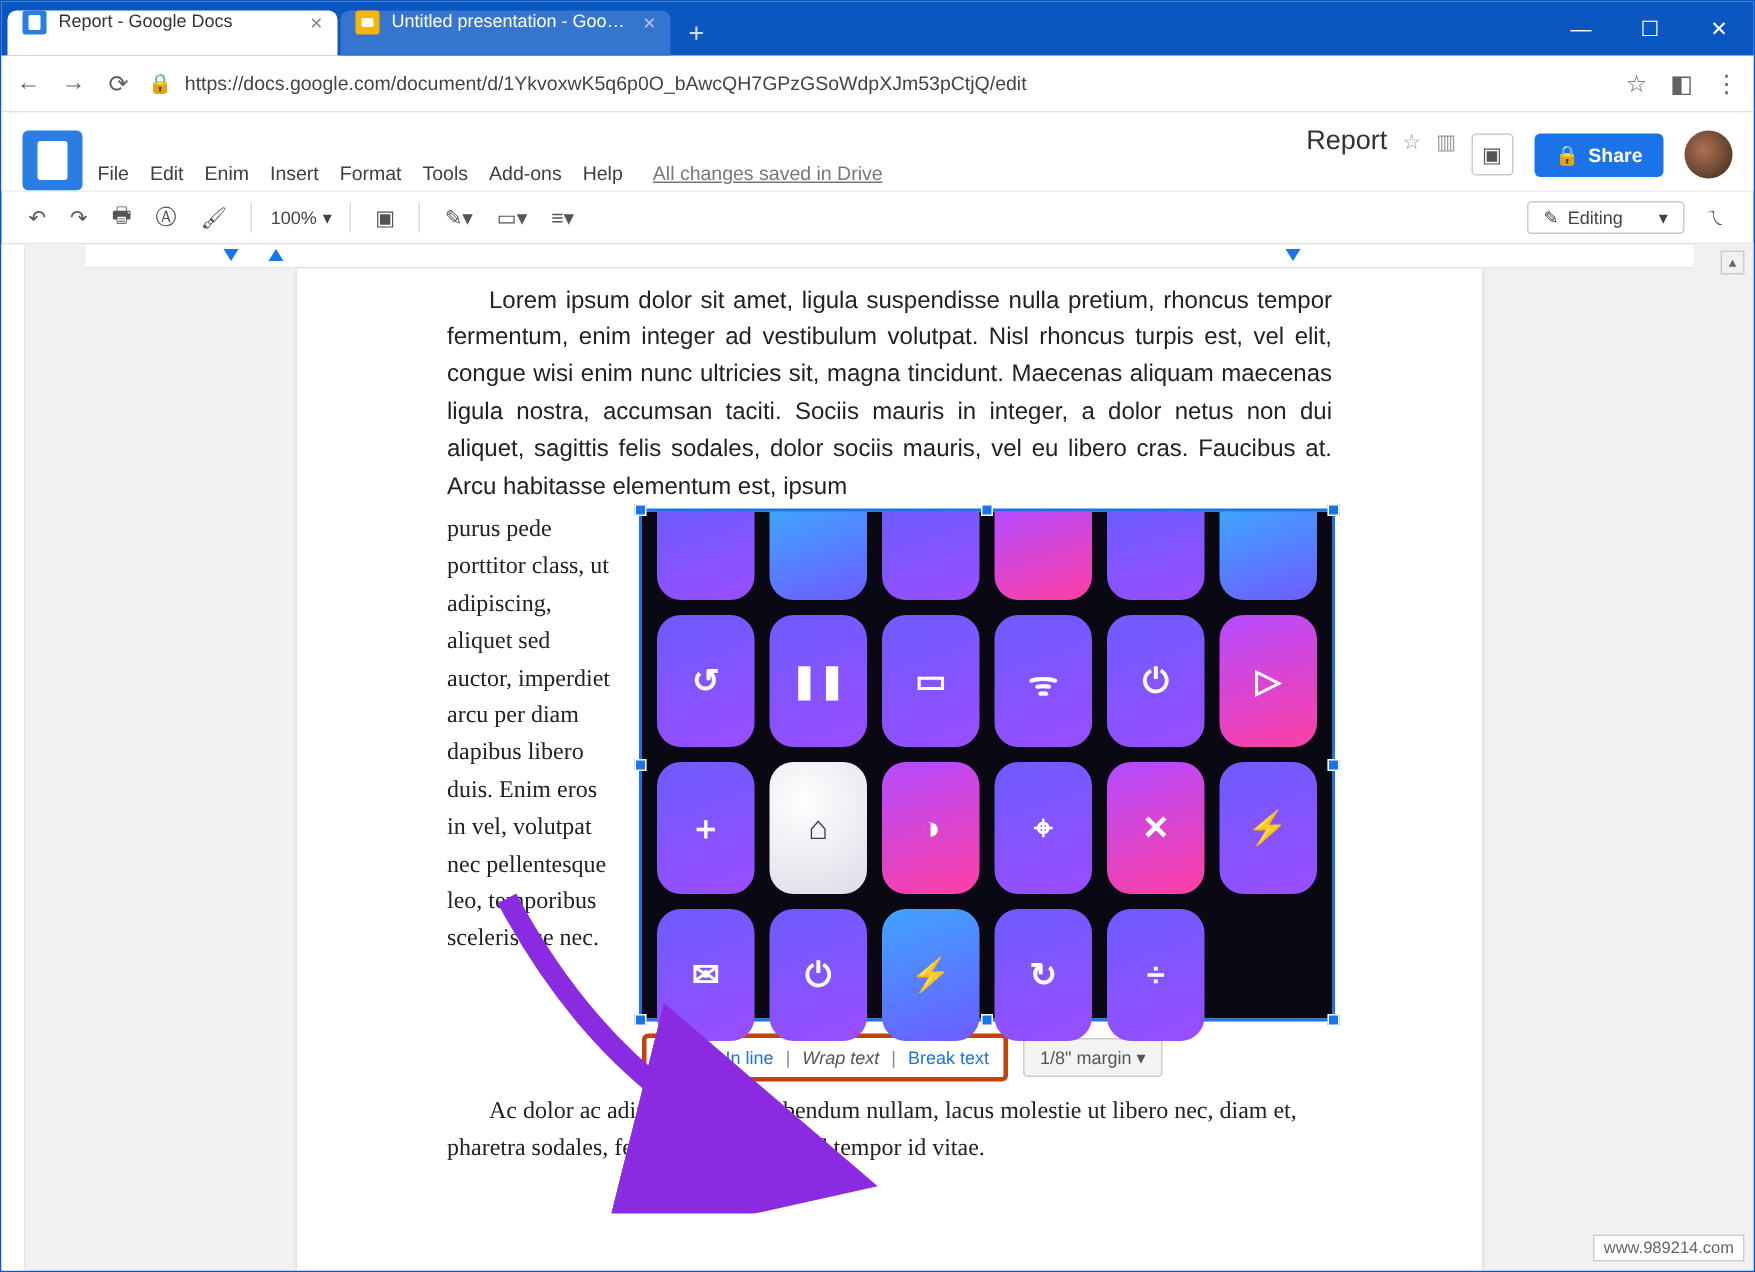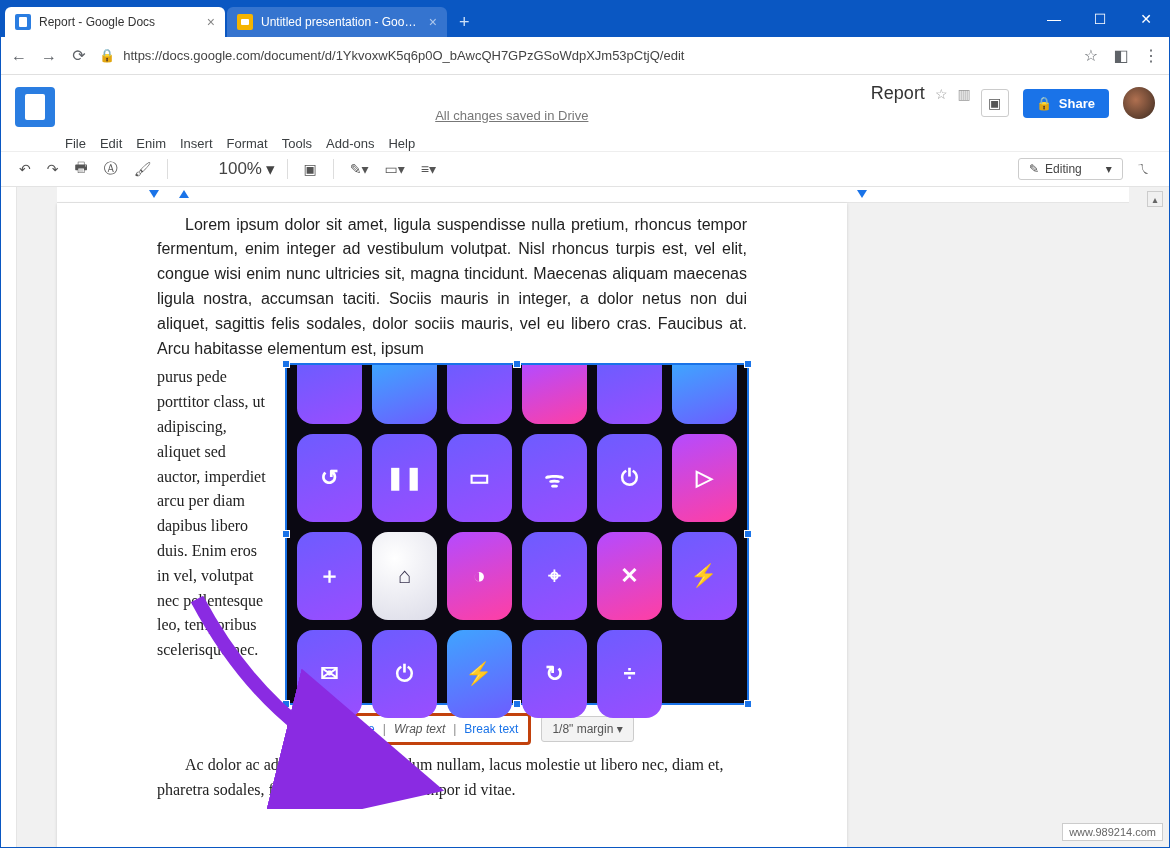--- a/index.html
+++ b/index.html
@@ -1,21 +1,21 @@
 <!DOCTYPE html>
 <html><head>
 <meta charset="utf-8">
 <style>
   * { box-sizing: border-box; margin: 0; padding: 0; font-family: Arial, sans-serif; }
   html, body { width: 1170px; height: 848px; overflow: hidden; background: #fff; }
 
   
   .window-frame { width: 100%; height: 100%; display: flex; flex-direction: column; border: 1px solid #0a57c2; }
   .tab-strip { height: 36px; background: #0a57c2; display: flex; align-items: flex-end; padding-left: 4px; position: relative; }
-  .tab { height: 30px; display: flex; align-items: center; padding: 0 10px; font-size: 12px; color: #333; max-width: 220px; min-width: 220px; border-radius: 6px 6px 0 0; margin-right: 2px; position: relative; }
+  .tab { height: 30px; display: flex; padding: 0 10px; font-size: 12px; color: #333; max-width: 220px; min-width: 220px; border-radius: 6px 6px 0 0; margin-right: 2px; position: relative; }
   .tab.active { background: #fff; }
   .tab.inactive { background: #3574cf; color: #fff; }
   .tab .favicon { width: 16px; height: 16px; margin-right: 8px; flex-shrink: 0; }
   .tab .title { white-space: nowrap; overflow: hidden; text-overflow: ellipsis; flex: 1; font-size: 12px; }
   .tab .close { margin-left: 6px; font-size: 14px; opacity: .6; }
   .newtab { color:#cde0f7; font-size: 18px; padding: 0 10px; height: 30px; display:flex; align-items:center; }
   .window-controls { position: absolute; right: 0; top: 0; height: 36px; display: flex; }
   .window-controls .ctl { width: 46px; display: flex; align-items:center; justify-content:center; color:#fff; font-size: 14px; }
   .favicon-docs { background:#2a7de1; border-radius:2px; display:flex;align-items:center;justify-content:center; }
   .favicon-docs::after { content:""; width:8px; height:10px; background:#fff; border-radius:1px; }
@@ -30,43 +30,43 @@
 
   
   .docs-header { background:#fff; padding: 8px 14px 0 14px; display:flex; align-items:flex-start; gap: 10px; }
   .docs-logo { width:40px;height:40px; background:#2a7de1; border-radius:4px; display:flex;align-items:center;justify-content:center; margin-top:4px; }
   .docs-logo::after { content:""; width:20px;height:26px;background:#fff;border-radius:2px; }
   .docs-titlearea { flex:1; }
   .docs-title-row { display:flex; align-items:center; gap:10px;justify-content:flex-end; }
   .docs-title { font-size:18px; color:#333; }
   .title-ico { color:#999; font-size:14px; }
   .menu-row { display:flex; gap:14px; font-size:13px; color:#3c4043; margin-top:4px; }
-  .menu-item { cursor:default;margin-top:28px; }
+  .menu-item { cursor:default; }
   .save-status { color:#777; text-decoration:underline; margin-left:6px; }
   .header-right { display:flex; align-items:center; gap:14px; margin-top:4px; }
   .comment-ico { width:28px;height:28px; border:1px solid #ccc; border-radius:3px; display:flex;align-items:center;justify-content:center; font-size:14px; color:#555; }
   .share-btn { background:#1a73e8; color:#fff; font-size:13px; font-weight:bold; padding:7px 14px; border-radius:4px; display:flex;align-items:center;gap:6px; }
   .avatar { width:32px;height:32px; border-radius:50%; background: radial-gradient(circle at 40% 40%, #b07050, #3a2a20); }
 
   
   .toolbar { height:36px; border-top:1px solid #eee; border-bottom:1px solid #e3e3e3; display:flex; align-items:center; padding:0 14px; gap:8px; font-size:13px; color:#444; }
   .tool { padding:2px 4px; color:#555; font-size:14px; }
   .sep { width:1px; height:20px; background:#ddd; margin:0 4px; }
-  .zoom { font-size:17px; display:flex; align-items:flex-start; gap:4px;margin-left:38px; }
+  .zoom { font-size:12px; display:flex; align-items:flex-start; gap:4px; }
   .toolbar-right { margin-left:auto; display:flex; align-items:center; gap:10px; }
   .editing-pill { border:1px solid #ccc; border-radius:3px; padding:3px 10px; font-size:12px; display:flex; align-items:center; gap:6px; color:#444;}
 
   
   .canvas { flex:1; background:#f1f1f1; position:relative; overflow:hidden; }
   .ruler { height:16px; background:#fff; border-bottom:1px solid #e5e5e5; margin-left:40px; margin-right:40px; position:relative; }
   .ruler::before, .ruler::after { content:""; position:absolute; top:3px; width:0;height:0; border-left:5px solid transparent;border-right:5px solid transparent;border-top:8px solid #1a73e8; }
   .ruler::before { left: 92px; }
   .ruler::after { right: 262px; }
   .ruler .indent { position:absolute; left:122px; top:3px; width:0;height:0;border-left:5px solid transparent;border-right:5px solid transparent;border-bottom:8px solid #1a73e8; }
-  .page-wrap { display:flex; justify-content:flex-start; padding:0 40px; height:100%; }
+  .page-wrap { display:flex; justify-content:center; padding:0 40px; height:100%; }
   .ruler-v { width:16px; background:#fff; border-right:1px solid #e5e5e5; }
   .page { background:#fff; width:790px; box-shadow:0 1px 3px rgba(0,0,0,.15); padding: 10px 100px 40px 100px; position:relative; }
   .body-text { font-family: Georgia, 'Times New Roman', serif; font-size:16px; line-height:1.55; color:#222; text-align:justify; }
   .body-text .first-para { text-indent: 28px; }
   .wrap-area { display:flex; gap:14px; margin-top:4px; align-items:flex-start; }
   .side-text { width:130px; font-family: Georgia, serif; font-size:16px; line-height:1.55; color:#222; }
 
   
   .sel-image { position:relative; width:460px; height:338px; outline:2px solid #1a73e8; background:#0a0812; }
   .handle { position:absolute; width:8px;height:8px; background:#1a73e8; border:1px solid #fff; }

